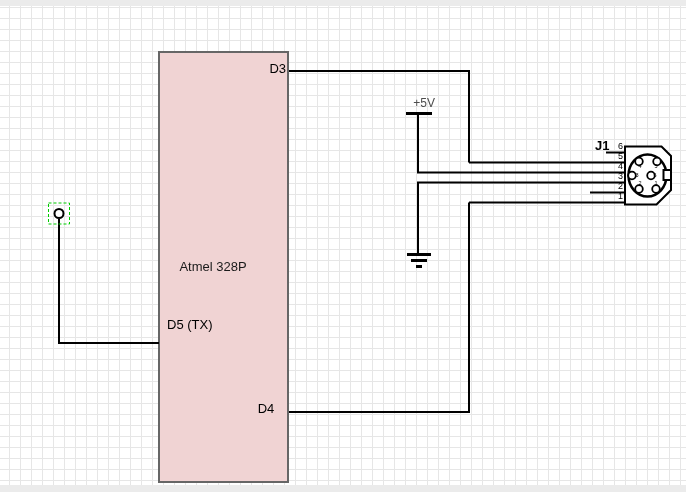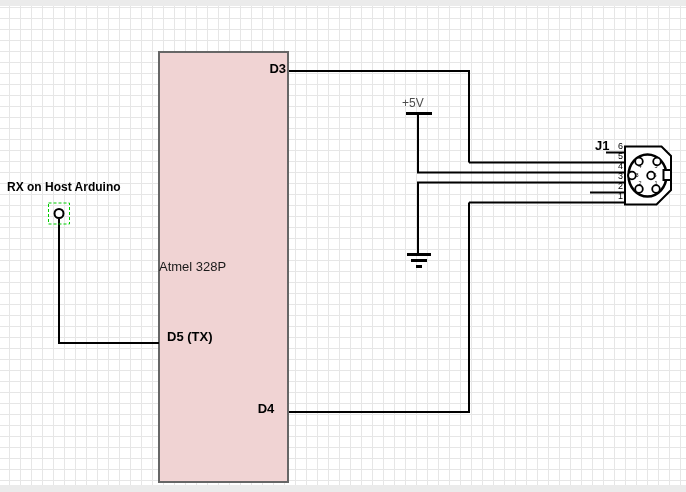--- a/index.html
+++ b/index.html
@@ -17,27 +17,27 @@
   }
   .edge-strip{position:absolute;left:0;width:686px;background:#ebebeb;}
   .edge-strip.top{top:0;height:6px;}
   .edge-strip.bottom{top:485px;height:7px;}
   .mcu-box{
     position:absolute;left:158px;top:51px;width:131px;height:432px;
     box-sizing:border-box;border:2px solid #666666;background:#f0d3d3;
   }
   .svg-layer{position:absolute;left:0;top:0;}
   .lbl{position:absolute;color:#000;white-space:nowrap;line-height:1.1;}
-  .lbl-bold{font-weight:bold;font-size:13px;}
+  .lbl-bold{font-weight:normal;font-size:13px;}
   .lbl-rx{left:7px;top:181px;font-weight:bold;font-size:12px;}
-  .lbl-mcu{left:159px;top:260px;width:108px;font-size:13px;font-weight:normal;color:#1a1a1a;}
+  .lbl-mcu{left:159px;top:260px;width:108px;text-align:center;font-size:13px;font-weight:normal;color:#1a1a1a;}
   .lbl-d3{left:246px;top:62px;width:40px;text-align:right;}
-  .lbl-d5{left:167px;top:330px;}
+  .lbl-d5{left:167px;top:318px;}
   .lbl-d4{left:246px;top:402px;width:40px;text-align:center;}
-  .lbl-5v{left:402px;top:97px;width:33px;text-align:left;font-size:12px;color:#4d4d4d;font-weight:normal;}
+  .lbl-5v{left:402px;top:97px;width:33px;text-align:right;font-size:12px;color:#4d4d4d;font-weight:normal;}
   .lbl-j1{left:595px;top:139px;font-weight:bold;font-size:13px;text-align:center;}
   .pin-num{position:absolute;left:610px;width:13px;text-align:right;font-size:9px;line-height:10px;color:#000;}
   .pn-0{top:141px;} .pn-1{top:151px;} .pn-2{top:161px;}
   .pn-3{top:171px;} .pn-4{top:181px;} .pn-5{top:191px;}
   .face-num{position:absolute;width:6px;text-align:center;font-size:5.5px;line-height:5px;color:#000;}
   .fn-0{left:637px;top:164px;} .fn-1{left:653px;top:164px;}
   .fn-2{left:634px;top:173px;} .fn-3{left:652px;top:173px;}
   .fn-4{left:637px;top:181px;} .fn-5{left:653px;top:181px;}
 </style>
 </head>
@@ -97,21 +97,20 @@
       <rect x="663.5" y="170" width="7.5" height="10" fill="#fff" stroke="#000" stroke-width="2"></rect>
       <circle cx="639" cy="161.5" r="3.8" fill="#fff" stroke="#000" stroke-width="1.8"></circle>
       <circle cx="657" cy="161.5" r="3.8" fill="#fff" stroke="#000" stroke-width="1.8"></circle>
       <circle cx="632" cy="175.5" r="3.8" fill="#fff" stroke="#000" stroke-width="1.8"></circle>
       <circle cx="651" cy="175.5" r="3.8" fill="#fff" stroke="#000" stroke-width="1.8"></circle>
       <circle cx="639" cy="189" r="3.8" fill="#fff" stroke="#000" stroke-width="1.8"></circle>
       <circle cx="656" cy="189" r="3.8" fill="#fff" stroke="#000" stroke-width="1.8"></circle>
     </g>
   </svg>
 
-  <div class="lbl lbl-rx">RX on Host Arduino</div>
 
   <div class="lbl lbl-mcu">Atmel 328P</div>
 
   <div class="lbl lbl-bold lbl-d3">D3</div>
 
   <div class="lbl lbl-bold lbl-d5">D5 (TX)</div>
 
   <div class="lbl lbl-bold lbl-d4">D4</div>
 
   <div class="lbl lbl-5v">+5V</div>

